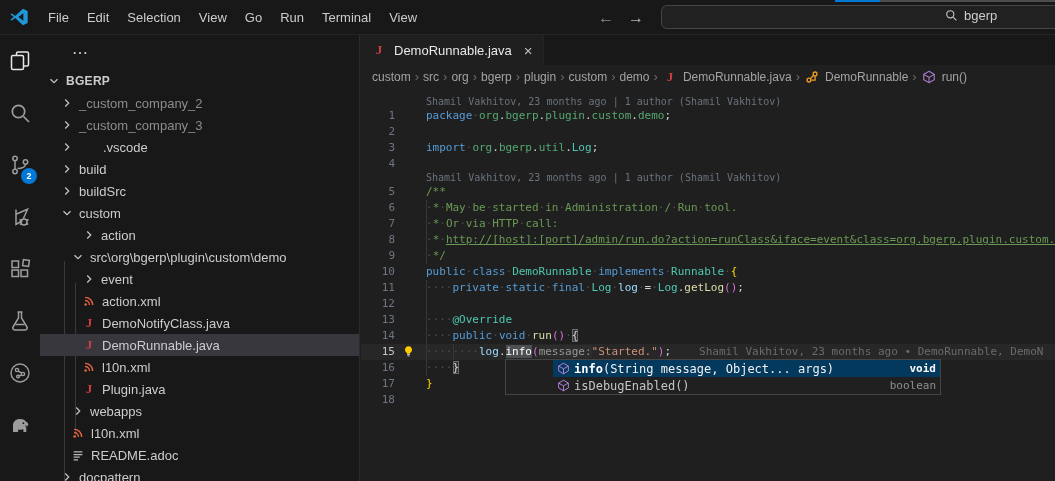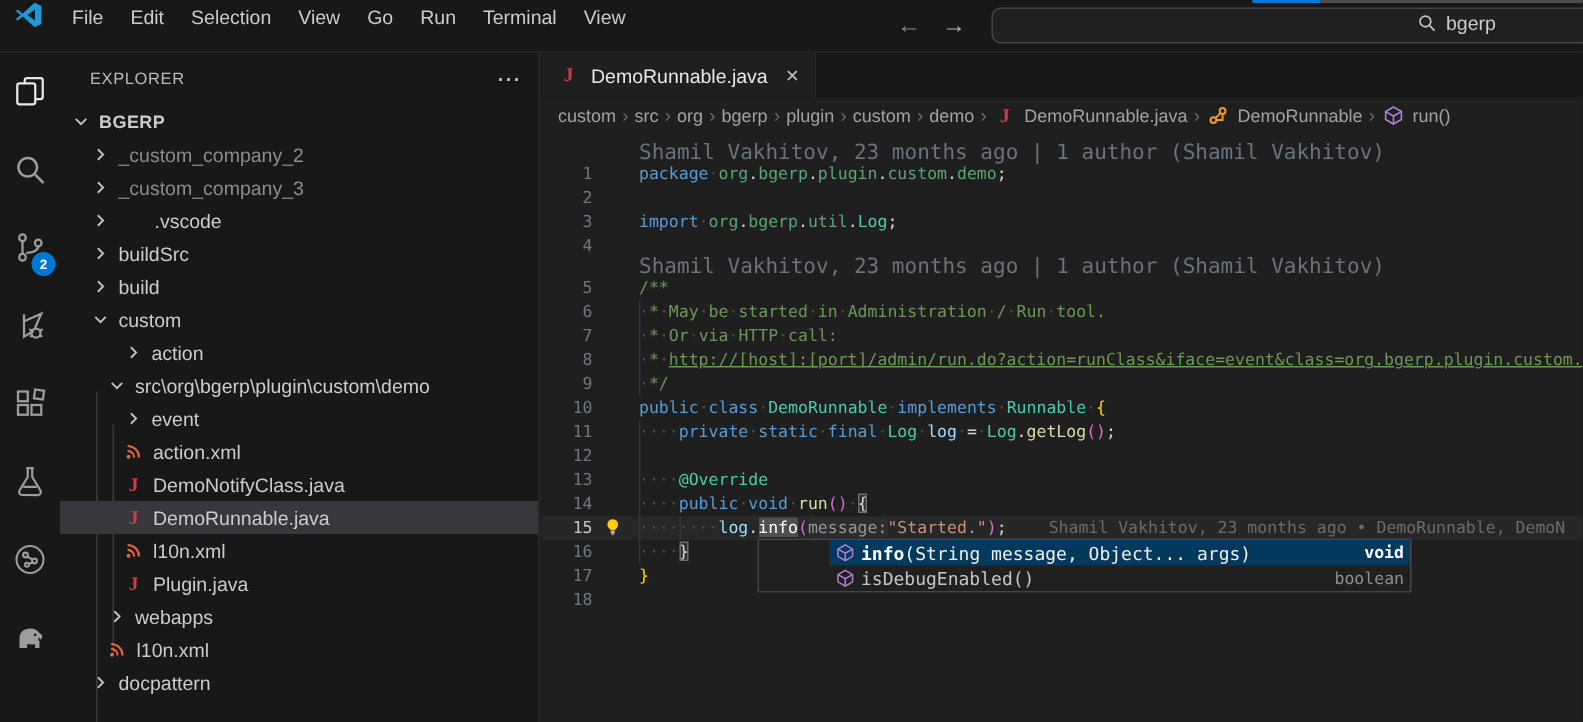--- a/index.html
+++ b/index.html
@@ -1,21 +1,21 @@
 <!DOCTYPE html>
 <html><head>
 <meta charset="utf-8">
 <style>
   * { margin:0; padding:0; box-sizing:border-box; }
   html,body { width:1055px; height:481px; overflow:hidden; background:#1f1f1f;
     font-family:"Liberation Sans", sans-serif; color:#cccccc; }
 
   
   .titlebar { position:absolute; left:0; top:0; width:1055px; height:35px;
-    background:#181818; border-bottom:1px solid #262626; display:flex; align-items:flex-start; z-index:5; }
+    background:#181818; border-bottom:1px solid #262626; display:flex; align-items:center; z-index:5; }
   .vscode-logo { width:20px; height:20px; margin:0 10px 0 9px; }
   .menu-item { font-size:13px; color:#cccccc; padding:4px 9px; border-radius:5px; cursor:default; }
   .nav-arrows { position:absolute; left:598px; top:0; height:35px; display:flex; align-items:center; gap:14px;
     font-size:16px; color:#b6b6b6; }
   .nav-arrows .dim { color:#8a8a8a; }
   .cmd-center { position:absolute; left:661px; top:5px; width:570px; height:24px; background:#212121;
     border:1px solid #464646; border-radius:6px; }
   .cmd-inner { position:absolute; left:283px; top:2px; display:flex; align-items:center; gap:6px;
     font-size:13px; color:#cccccc; }
   .strip-blue { position:absolute; left:835px; top:0; width:45px; height:2px; background:#0078d4; z-index:8; }
@@ -57,21 +57,21 @@
     border-right:1px solid #252526; color:#e8e8e8; font-size:13px; gap:6px; cursor:default; }
   .tab-close { font-size:15px; color:#c0c0c0; margin-left:6px; }
   .breadcrumbs { height:23px; display:flex; align-items:center; padding-left:11px; font-size:12px;
     color:#a3a3a3; gap:4px; white-space:nowrap; }
   .crumb { display:flex; align-items:center; gap:4px; cursor:default; }
   .crumb-sep { color:#6a6a6a; font-size:13px; }
   .crumb svg, .file-icon svg { width:14px; height:14px; }
 
   .code-area { position:relative; padding-top:8px; font-family:"DejaVu Sans Mono", monospace;
     font-size:11px; overflow:hidden; height:393px; }
-  .blame-line { height:12px; line-height:12px; font-size:14px; color:#6a737d; padding-left:65px;
+  .blame-line { height:12px; line-height:12px; font-size:10px; color:#6a737d; padding-left:65px;
     font-family:"DejaVu Sans Mono", monospace; white-space:pre; }
   .code-line { height:16px; line-height:16px; display:flex; white-space:pre; }
   .code-line.current { background:rgba(231,231,231,0.045); }
   .ln { width:40px; flex:0 0 40px; text-align:right; padding-right:6px; color:#6e7681; }
   .code-line.current .ln { color:#c6c6c6; }
   .deco { width:25px; flex:0 0 25px; position:relative; }
   .deco svg { position:absolute; left:1px; top:1px; width:13px; height:13px; }
   .content { flex:1; overflow:hidden; }
   .tok-kw { color:#569cd6; } .tok-ns { color:#55a871; } .tok-cls { color:#4ec9b0; }
   .tok-cm { color:#6a9955; } .tok-lnk { color:#6a9955; text-decoration:underline; }
@@ -185,21 +185,20 @@
     <div class="ab-item">
       <svg viewBox="0 0 24 24" fill="currentColor" stroke="none">
         <path d="M5 19v-6.5C5 8.4 8 6 12 6c2.9 0 5.3 1.1 6.3 3.1 1 .2 1.9 1.1 1.9 2.3 0 .9-.5 1.7-1.4 2l-1-1.7c-.5.9-.3 2.1.5 2.8V19h-2.9v-2.7c-.8.2-1.7.4-2.7.4-.9 0-1.8-.1-2.6-.3V19H7.2z"></path>
         <circle cx="15.4" cy="10.2" r=".9" fill="#181818"></circle>
       </svg>
     </div>
   </div>
 
 <div class="sidebar">
   <div class="sb-header">
-    <span class="sb-title">EXPLORER</span>
     <span class="sb-more">⋯</span>
   </div>
   <div class="tree" id="tree">
     <div class="tree-guide" style="left:24px; top:191px; height:242px;"></div>
     <div class="tree-guide" style="left:35px; top:213px; height:154px;"></div>
   <div class="tree-row root" style="padding-left: 6px;">
         <span class="tw-chevron">
           <svg viewBox="0 0 16 16" fill="none" stroke-width="1.4">
             <path d="M4 6l4 4 4-4"></path>
           </svg>
@@ -229,29 +228,29 @@
           </svg>
         </span>
         <span class="tree-label">.vscode</span>
       </div>
       <div class="tree-row" style="padding-left: 19px;">
         <span class="tw-chevron">
           <svg viewBox="0 0 16 16" fill="none" stroke-width="1.4">
             <path d="M6 4l4 4-4 4"></path>
           </svg>
         </span>
+        <span class="tree-label">build</span>
+      </div>
+      <div class="tree-row" style="padding-left: 19px;">
+        <span class="tw-chevron">
+          <svg viewBox="0 0 16 16" fill="none" stroke-width="1.4">
+            <path d="M6 4l4 4-4 4"></path>
+          </svg>
+        </span>
         <span class="tree-label">buildSrc</span>
-      </div>
-      <div class="tree-row" style="padding-left: 19px;">
-        <span class="tw-chevron">
-          <svg viewBox="0 0 16 16" fill="none" stroke-width="1.4">
-            <path d="M6 4l4 4-4 4"></path>
-          </svg>
-        </span>
-        <span class="tree-label">build</span>
       </div>
       <div class="tree-row" style="padding-left: 19px;">
         <span class="tw-chevron">
           <svg viewBox="0 0 16 16" fill="none" stroke-width="1.4">
             <path d="M4 6l4 4 4-4"></path>
           </svg>
         </span>
         <span class="tree-label">custom</span>
       </div>
       <div class="tree-row" style="padding-left: 41px;">
@@ -323,20 +322,28 @@
         <span class="tree-label">webapps</span>
       </div>
       <div class="tree-row" style="padding-left: 30px;">
         <span class="file-icon">
           <svg viewBox="0 0 16 16" fill="none" stroke="#e5633f" stroke-width="1.6">
             <circle cx="4.2" cy="12" r="1.5" fill="#e5633f" stroke="none"></circle>
             <path d="M3.5 7.5a5 5 0 0 1 5 5M3.5 3.8a8.7 8.7 0 0 1 8.7 8.7"></path>
           </svg>
         </span>
         <span class="tree-label">l10n.xml</span>
+      </div>
+      <div class="tree-row" style="padding-left: 30px;">
+        <span class="file-icon">
+          <svg viewBox="0 0 16 16" stroke="#b8b8b8" stroke-width="1.4">
+            <path d="M3 4.5h10M3 7.5h10M3 10.5h7M3 13.5h5"></path>
+          </svg>
+        </span>
+        <span class="tree-label">README.adoc</span>
       </div>
       <div class="tree-row" style="padding-left: 19px;">
         <span class="tw-chevron">
           <svg viewBox="0 0 16 16" fill="none" stroke-width="1.4">
             <path d="M6 4l4 4-4 4"></path>
           </svg>
         </span>
         <span class="tree-label">docpattern</span>
       </div>
     </div>

